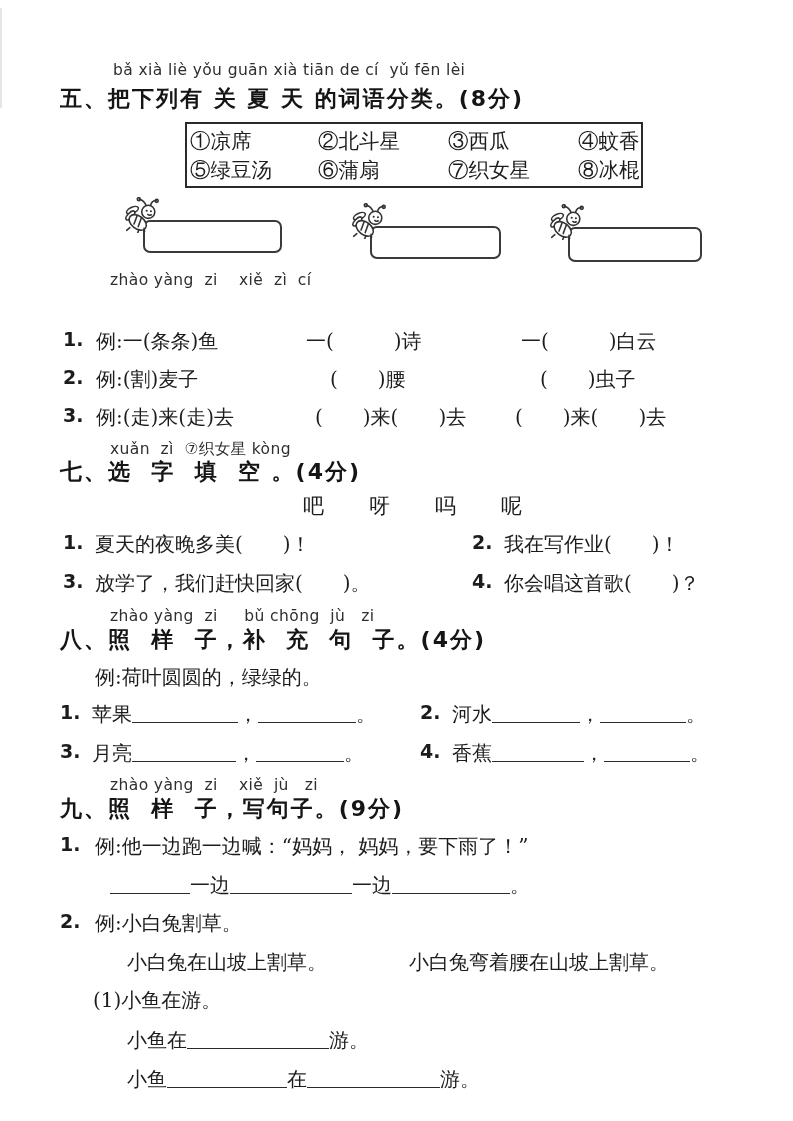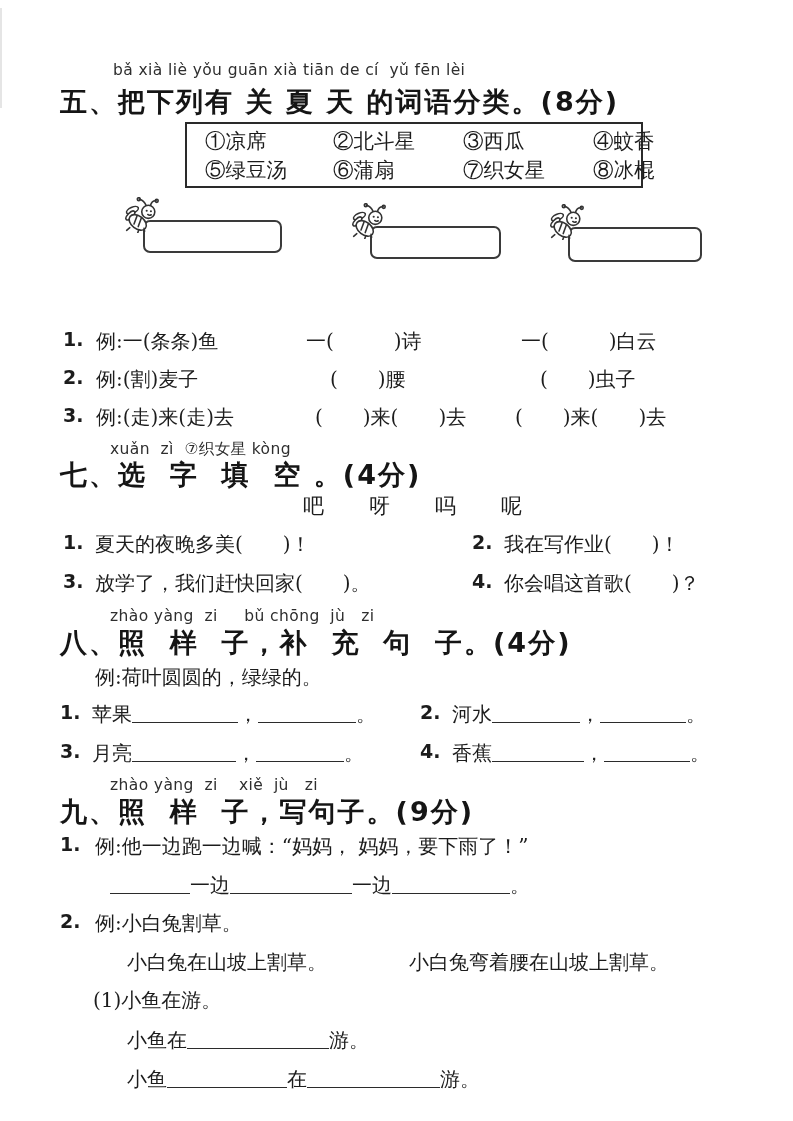--- a/index.html
+++ b/index.html
@@ -14,21 +14,21 @@
     font-family:"DejaVu Sans",sans-serif;
   }
   .abs{position:absolute;white-space:pre;}
   .row{position:absolute;left:0;width:793px;height:32px;}
   .pinyin{
     font-family:"DejaVu Sans",sans-serif;
     font-size:15.5px;color:#2e2e2e;letter-spacing:.4px;white-space:pre;
   }
   .heading{
     font-family:"DejaVu Sans",sans-serif;
-    font-weight:700;font-size:27px;letter-spacing:2px;color:#151515;white-space:pre;
+    font-weight:700;font-size:22px;letter-spacing:2px;color:#151515;white-space:pre;
   }
   .kai{
     font-family:"DejaVu Serif",serif;
     font-size:20px;color:#1c1c1c;white-space:pre;
   }
   .num{
     font-family:"DejaVu Sans",sans-serif;
     font-size:19px;font-weight:600;color:#1c1c1c;
   }
   .blank{
@@ -38,21 +38,21 @@
     vertical-align:-2px;
   }
   .word-box{
     position:absolute;left:185px;top:122px;width:458px;height:66px;
     border:2px solid #2a2a2a;
     box-sizing:border-box;
     display:grid;
     grid-template-columns:128px 130px 130px 1fr;
     grid-template-rows:1fr 1fr;
     align-items:center;
-    padding:2px 0 2px 18px;
+    padding:2px 0 2px 3px;
   }
   .word-box .kai{font-size:20.5px;}
   .ansbox{
     position:absolute;
     border:2px solid #3a3a3a;
     border-radius:7px;
     box-sizing:border-box;
     background:#fff;
   }
   .bee{position:absolute;width:38px;height:36px;}
@@ -116,20 +116,21 @@
   <div class="ansbox" style="left:370px;top:226px;width:131px;height:33px"></div>
   <div class="bee" style="left:351px;top:203px"><svg viewBox="0 0 36 34">
         <use href="#bee-shape"></use>
       </svg></div>
 
   <div class="ansbox" style="left:568px;top:227px;width:134px;height:35px"></div>
   <div class="bee" style="left:549px;top:204px"><svg viewBox="0 0 36 34">
         <use href="#bee-shape"></use>
       </svg></div>
 
+  <div class="abs pinyin" style="left:110px;top:271px">zhào yàng  zi    xiě  zì  cí</div>
 
   <div class="row" style="top:328px">
     <span class="abs num" style="left:63px">1.</span>
     <span class="abs kai" style="left:96px">例:一(条条)鱼</span>
     <span class="abs kai" style="left:306px">一(　　　)诗</span>
     <span class="abs kai" style="left:521px">一(　　　)白云</span>
   </div>
   <div class="row" style="top:366px">
     <span class="abs num" style="left:63px">2.</span>
     <span class="abs kai" style="left:96px">例:(割)麦子</span>

